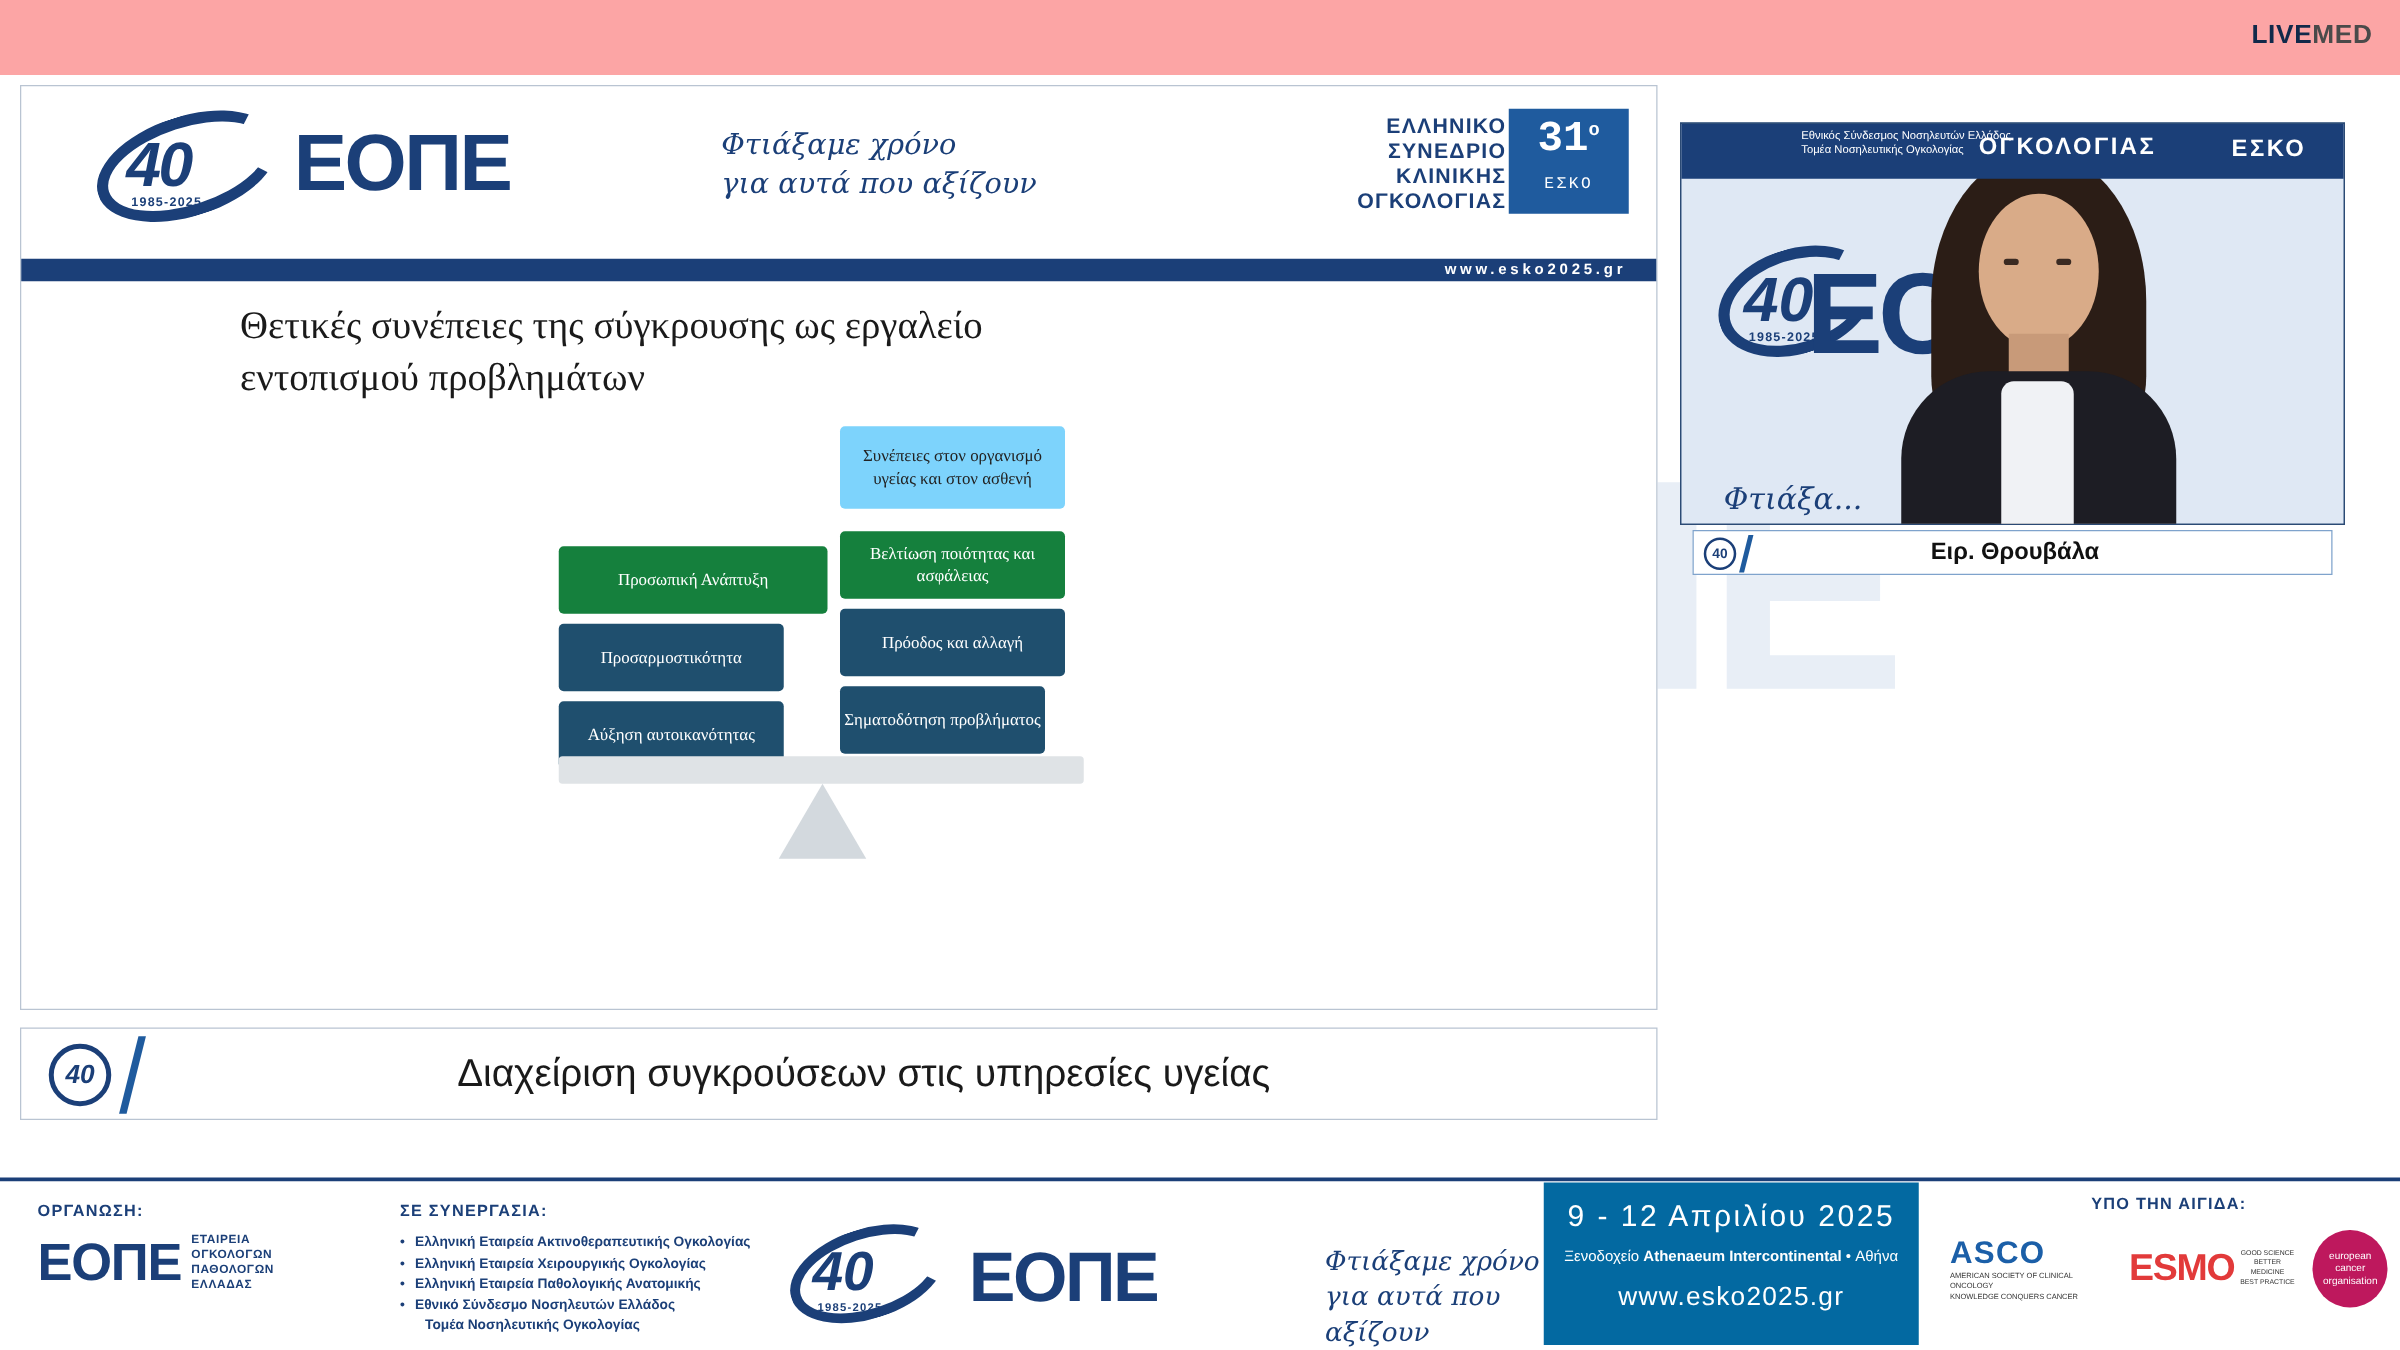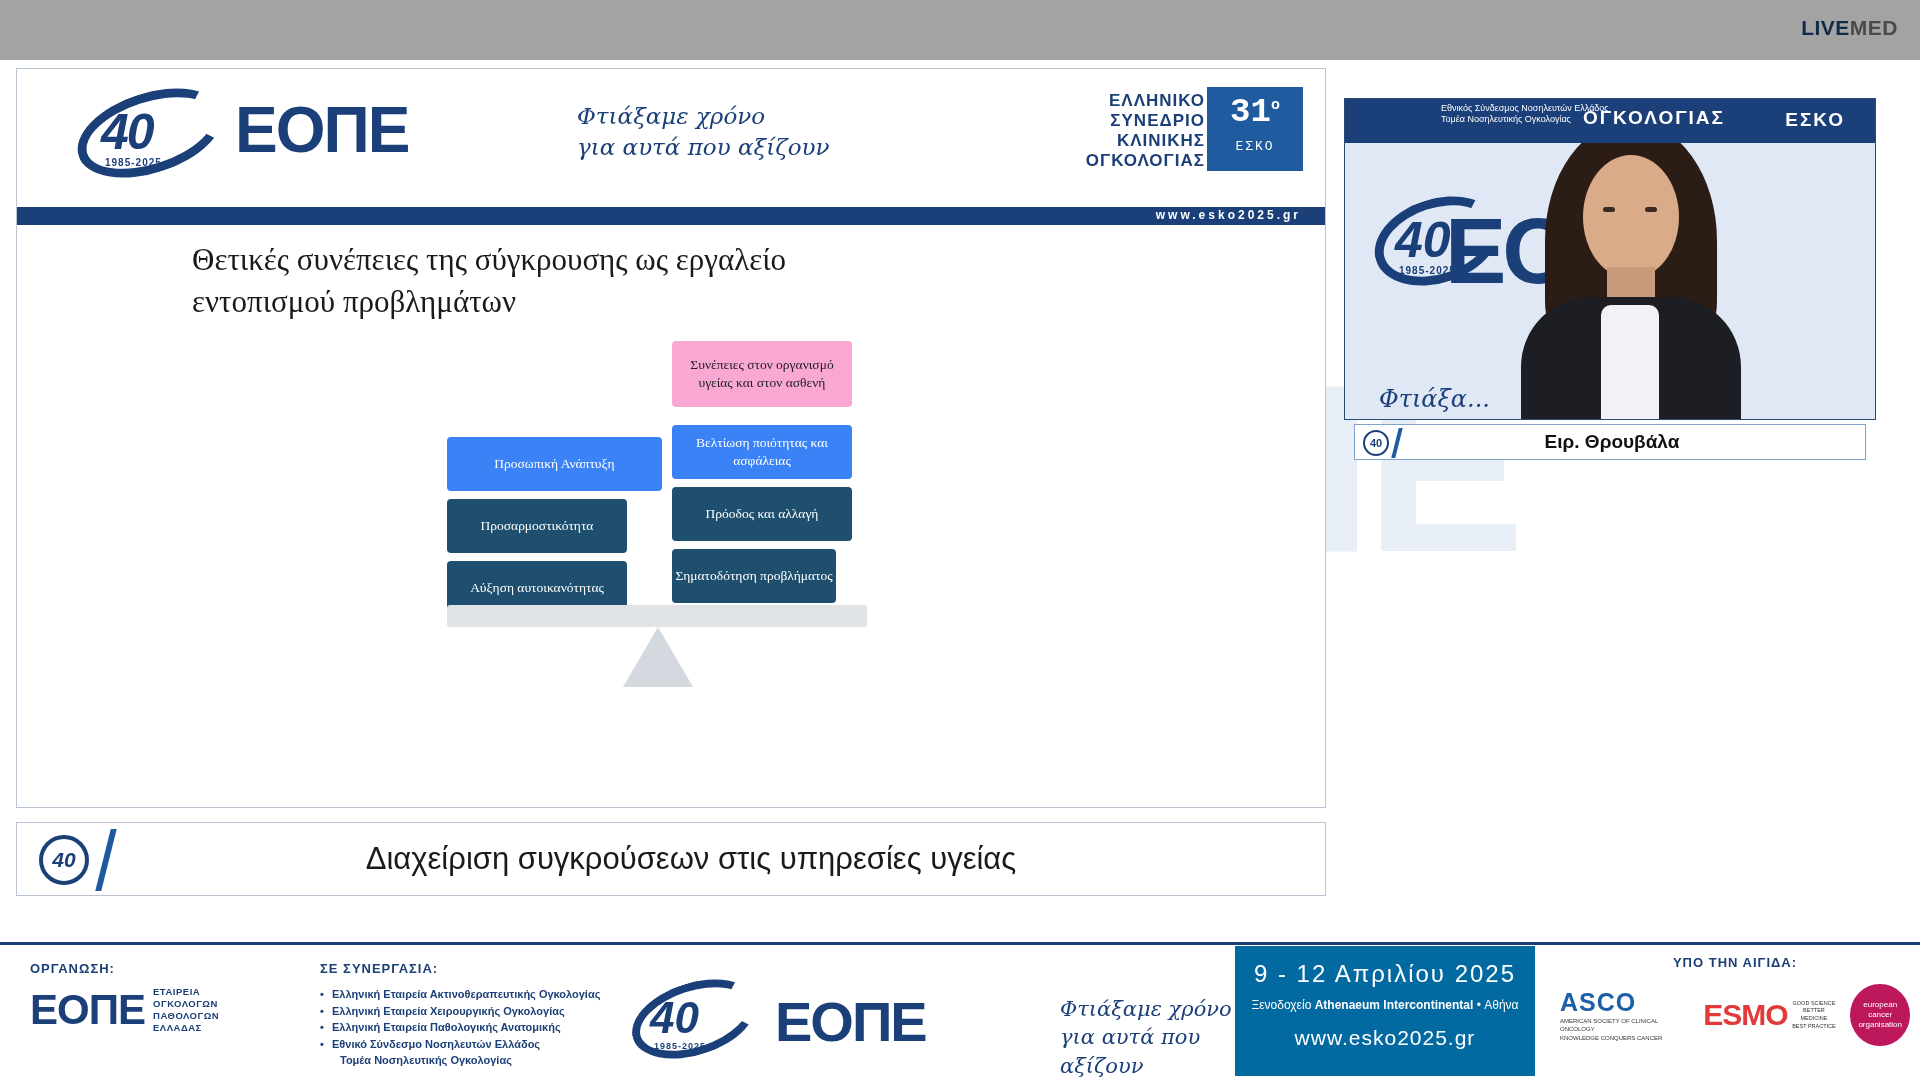--- a/index.html
+++ b/index.html
@@ -12,21 +12,21 @@
   }
   #stage {
     position: relative;
     width: 1920px; height: 1080px;
     background: #ffffff;
   }
 
   
   .topbar {
     position: absolute; left: 0; top: 0; width: 1920px; height: 60px;
-    background: #a3a3a3;
+    background: #fca5a5;
   }
   .brand {
     position: absolute; right: 22px; top: 16px;
     font-size: 21px; font-weight: bold; letter-spacing: .5px;
     color: #1a1a1a;
   }
   .brand .live { color: #11294a; }
   .brand .med { color: #4a4a4a; font-weight: bold; }
 
   
@@ -102,22 +102,22 @@
   }
 
   
   .diagram { position: absolute; left: 430px; top: 272px; width: 420px; height: 360px; }
   .dbox {
     position: absolute; border-radius: 4px;
     display: flex; align-items: center; justify-content: center;
     text-align: center; font-size: 13.5px; line-height: 1.3;
     font-family: "Liberation Serif", serif;
   }
-  .dbox.grey { background: #f9a8d4; color: #222222; }
-  .dbox.teal { background: #3b82f6; color: #ffffff; }
+  .dbox.grey { background: #7dd3fc; color: #222222; }
+  .dbox.teal { background: #15803d; color: #ffffff; }
   .dbox.navy { background: #1f4f6e; color: #ffffff; }
   .beam {
     position: absolute; left: 0px; top: 264px; width: 420px; height: 22px;
     background: #dfe3e6; border-radius: 3px;
   }
   .fulcrum {
     position: absolute; left: 176px; top: 286px;
     width: 0; height: 0; border-left: 35px solid transparent;
     border-right: 35px solid transparent; border-bottom: 60px solid #d3d9de;
   }

